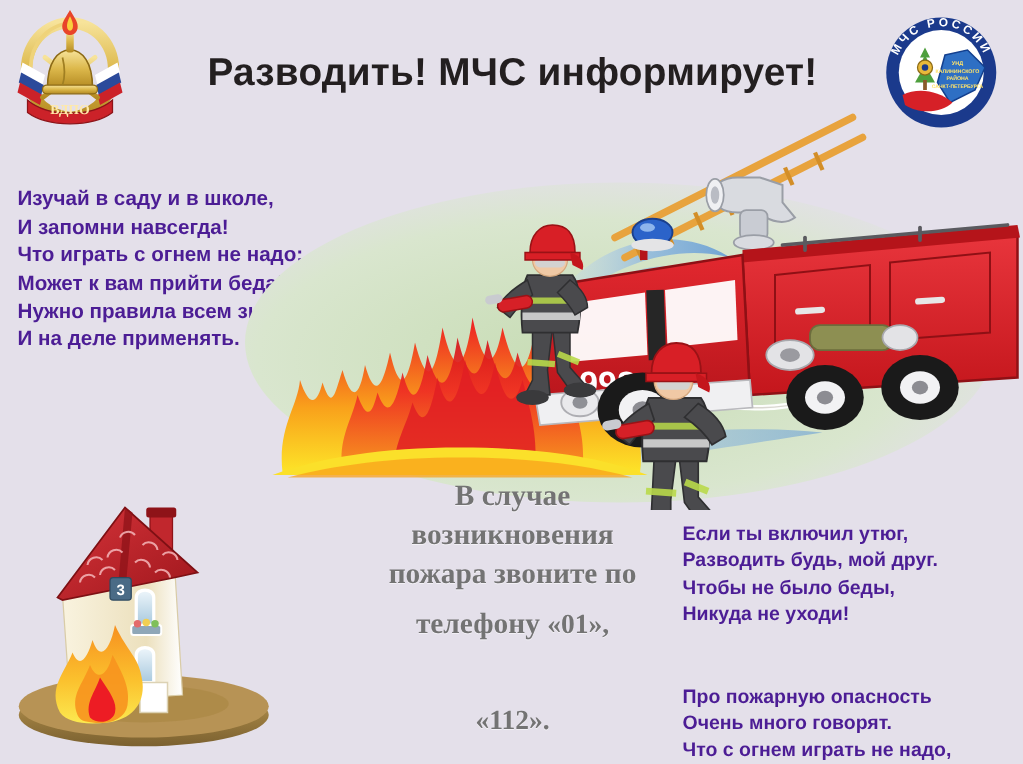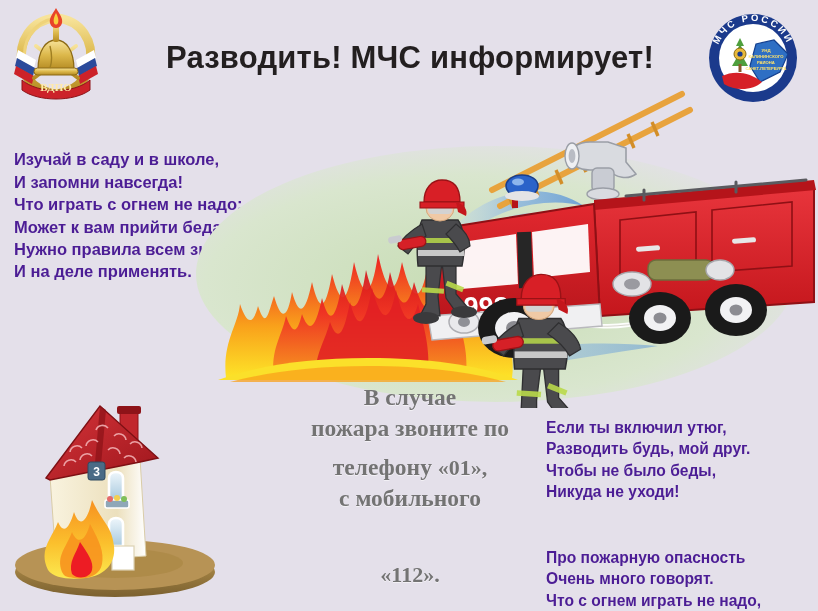--- a/index.html
+++ b/index.html
@@ -345,23 +345,23 @@
         <rect x="16" y="30" width="24" height="8" rx="4" fill="#cfd3d6" opacity=".9"></rect>
         <path d="M12 26 C12 12 20 4 30 4 C42 4 48 12 48 26 Z" fill="#d81f26" stroke="#9a1216" stroke-width="1.3"></path>
         <path d="M8 26 L52 26 L52 32 L8 32 Z" fill="#d81f26" stroke="#9a1216" stroke-width="1.1"></path>
         <path d="M44 26 C52 28 56 34 54 40 L46 36 Z" fill="#c4161c"></path>
       </g>
     </svg>
   </div>
 
   <div id="emergency-text">
     <span class="l1">В случае</span>
+    <span class="l2">возникновения</span>
     <span class="l3">пожара звоните по</span>
     <span class="l4"><span>телефону </span><span class="big">«01»,</span></span>
-    <span class="l5">с мобильного</span>
     <span class="l6 big">«112».</span>
   </div>
 
   <div class="poem" id="poem-right">
     <div class="stanza">Если ты включил утюг,
 Разводить будь, мой друг.
 Чтобы не было беды,
 Никуда не уходи!</div>
     <div class="stanza">Про пожарную опасность
 Очень много говорят.

